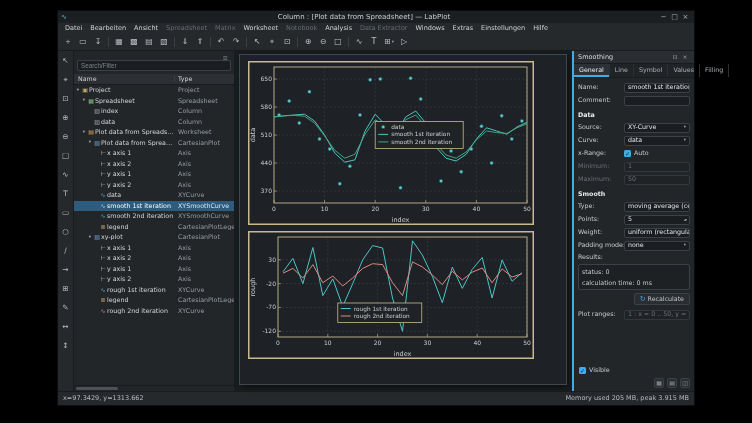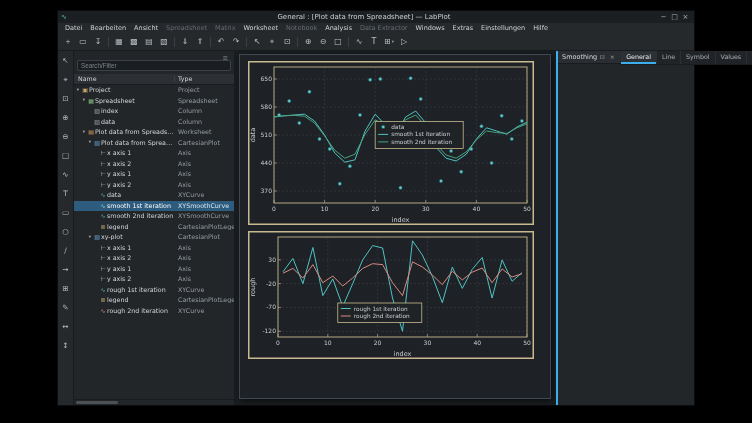--- a/index.html
+++ b/index.html
@@ -70,22 +70,22 @@
 
   
   .worksheet { flex: 1; background: #1a1d1f; position: relative; min-width: 0; }
   .ws-page { position: absolute; left: 4px; top: 3px; right: 5px; bottom: 6px;
     background: #1e2226; border: 1px solid #3f4851; box-shadow: 2px 2px 5px rgba(0,0,0,.55); }
   .plot { position: absolute; }
   #plot-0 { left: 8px; top: 6px; width: 286px; height: 164px; }
   #plot-1 { left: 8px; top: 176px; width: 286px; height: 128px; }
 
   
-  .dock { width: 138px; background: #232629; border-left: 2px solid #3daee9;
-    display: flex; flex-direction: row; flex: 0 0 auto; position: relative; }
+  .dock { width: 122px; background: #232629; border-left: 2px solid #3daee9;
+    display: flex; flex-direction: column; flex: 0 0 auto; position: relative; }
   .tabs { display: flex; height: 14px; background: #212427; border-bottom: 1px solid #191c1e;
     font-size: 6.3px; flex: 0 0 auto; line-height: 1; }
   .tab { padding: 0 5px; display: flex; align-items: center; color: #a9afb4; border-right: 1px solid #2c3034; }
   .tab.active { background: #2c3136; color: #e9ecee; box-shadow: inset 0 -2px 0 #3daee9; }
   .dock-body { flex: 1; padding: 3px 4px; position: relative; font-size: 6.3px; color: #c6cacd; line-height: 1; }
   .frow { display: flex; align-items: center; height: 13px; }
   .flabel { flex: 0 0 46px; padding-right: 3px; overflow: hidden; white-space: nowrap; }
   .fcontrol { flex: 1; height: 10px; background: #1b1e20; border: 1px solid #3c4147; border-radius: 2px;
     display: flex; align-items: center; padding: 0 3px; color: #e2e5e7; overflow: hidden; white-space: nowrap; }
   .combo-arrow { margin-left: auto; font-size: 4.5px; color: #9aa0a5; }
@@ -111,21 +111,21 @@
     align-items: center; font-size: 6.5px; color: #b6bbc0; padding: 0 5px; flex: 0 0 auto; line-height: 1; }
   .sb-spacer { flex: 1; }
 </style>
 </head>
 <body>
 
 <div class="window">
 
   <div class="titlebar">
     <span class="app-icon">∿</span>
-    <span class="title-text">General : [Plot data from Spreadsheet] — LabPlot</span>
+    <span class="title-text">Column : [Plot data from Spreadsheet] — LabPlot</span>
     <span class="win-btn">−</span>
     <span class="win-btn">□</span>
     <span class="win-btn">×</span>
   </div>
 
   <div class="menubar">
       <div class="menu-item">Datei</div>
       <div class="menu-item">Bearbeiten</div>
       <div class="menu-item">Ansicht</div>
       <div class="menu-item disabled">Spreadsheet</div>
@@ -683,14 +683,19 @@
         <div class="dock-footer">
             <div class="df-btn">▦</div>
             <div class="df-btn">▤</div>
             <div class="df-btn">◫</div>
           </div>
       </div>
     </div>
 
   </div>
 
+  <div class="statusbar">
+    <span>x=97.3429, y=1313.662</span>
+    <span class="sb-spacer"></span>
+    <span>Memory used 205 MB, peak 3.915 MB</span>
+  </div>
 
 </div>
 
 </body></html>

